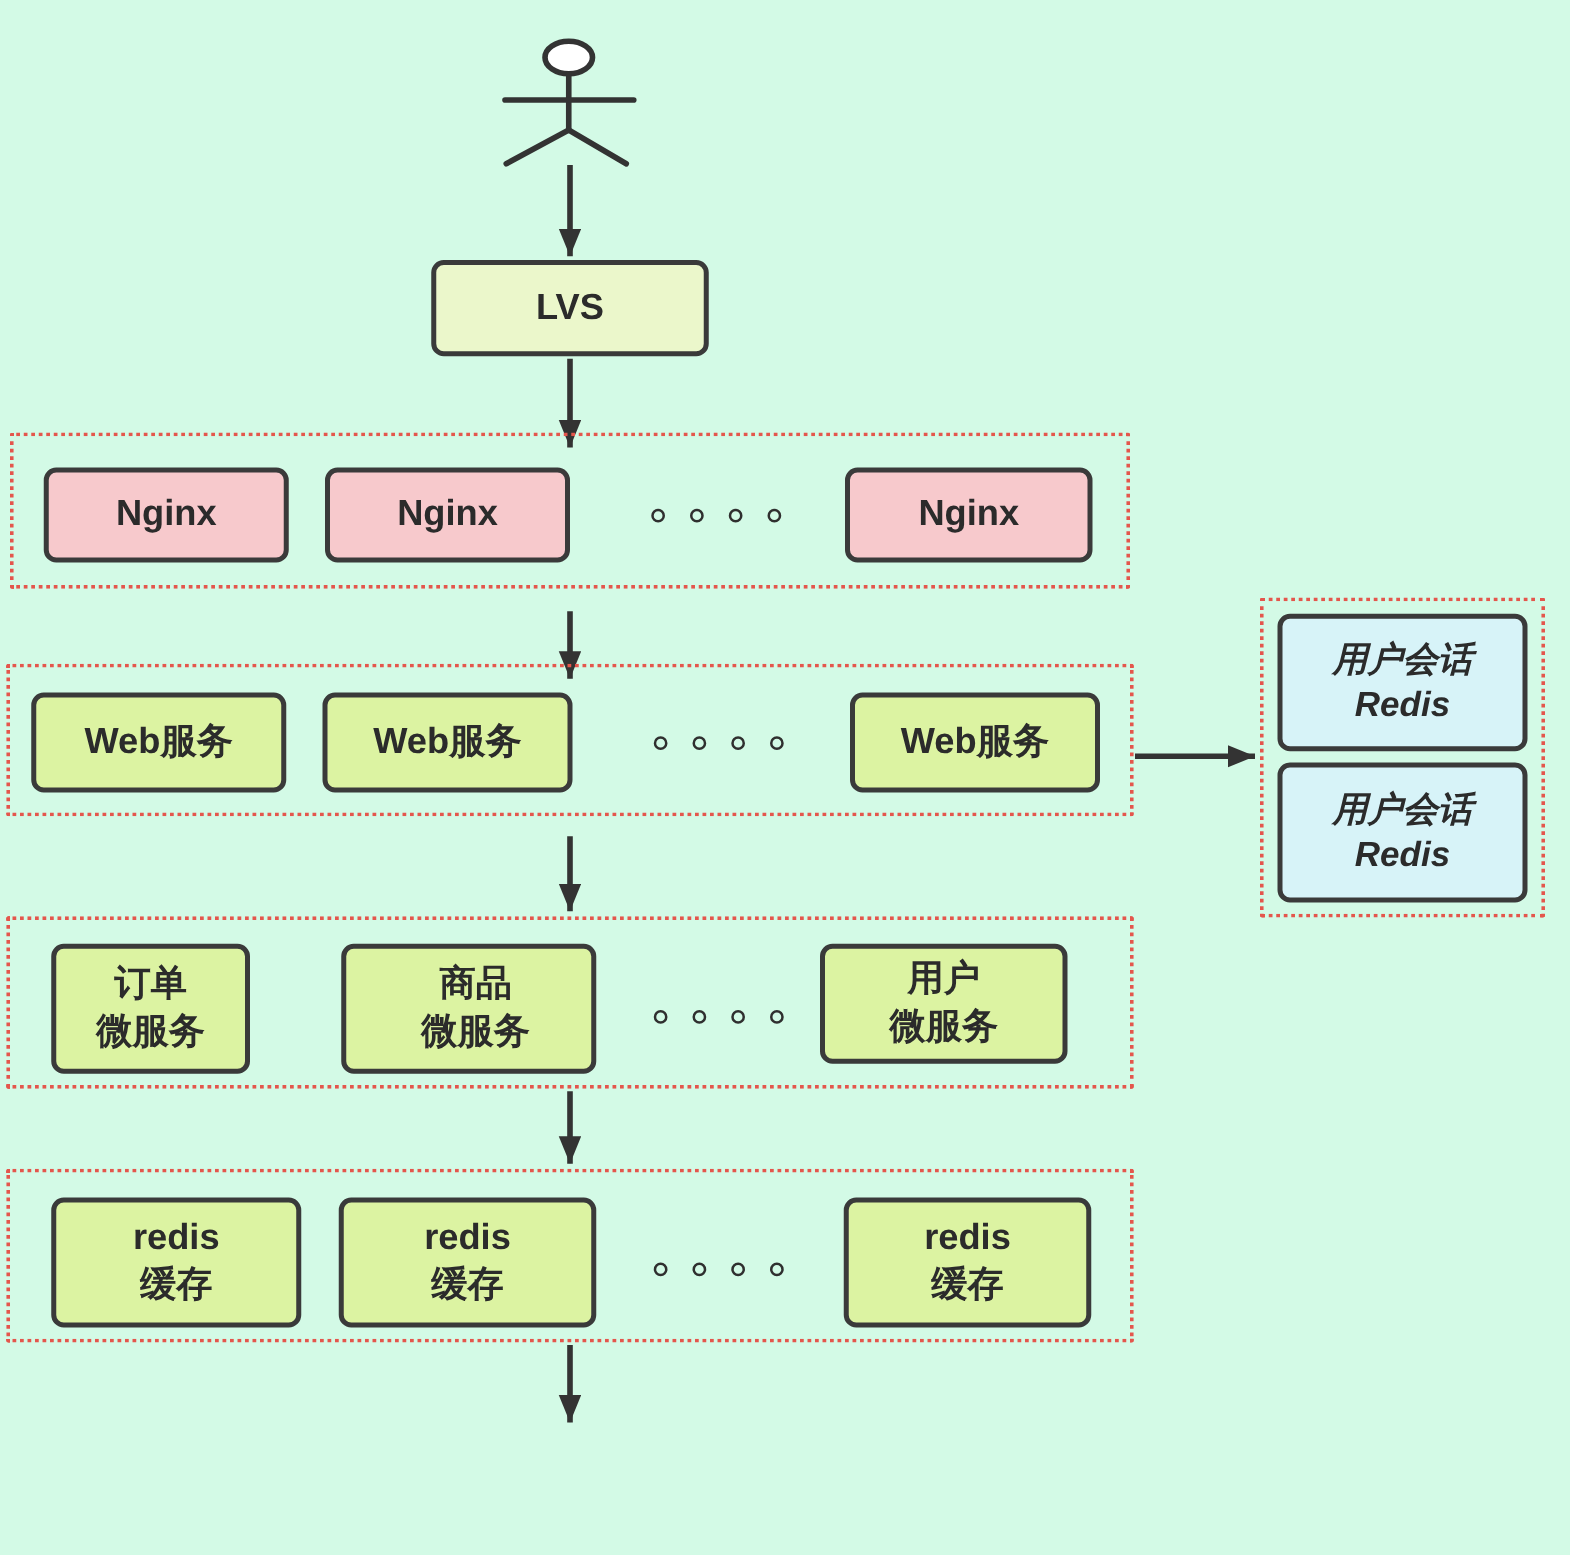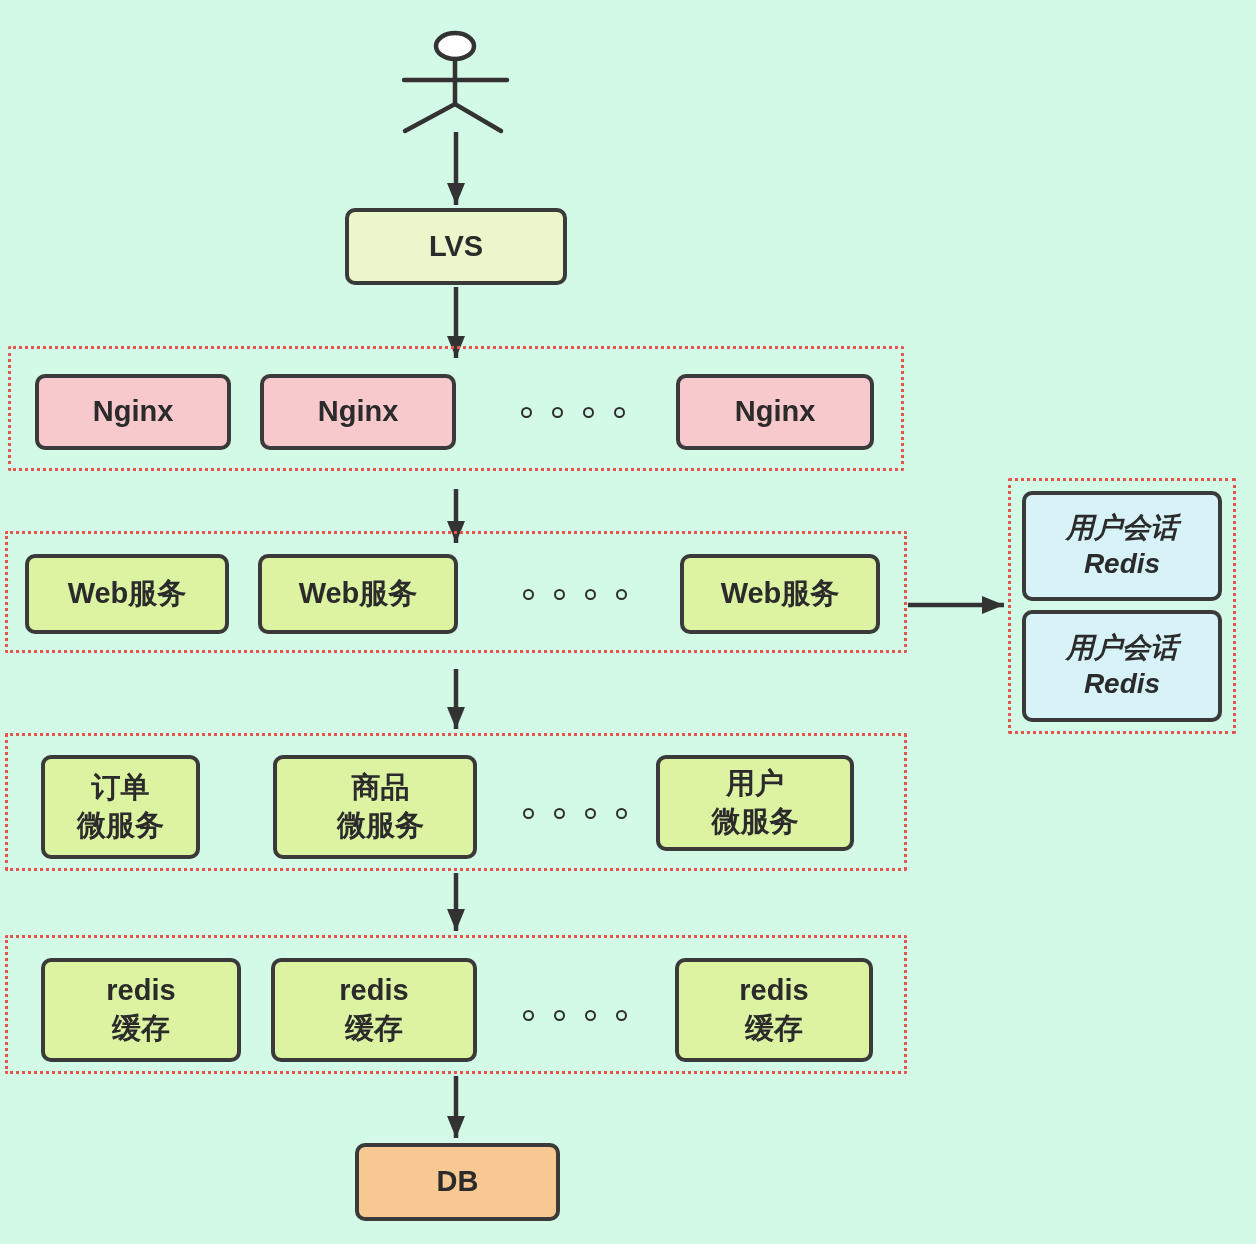--- a/index.html
+++ b/index.html
@@ -142,15 +142,14 @@
     <div class="dots" style="left:515px; top:72px;">
       <i></i>
         <i></i>
         <i></i>
         <i></i>
     </div>
     <div class="node green" style="left:667px; top:20px; width:198px; height:104px;">redis
 缓存</div>
   </div>
 
-  <div class="node orange" style="left:355px; top:1143px; width:205px; height:78px;">DB</div>
 
 </div>
 
 </body></html>

